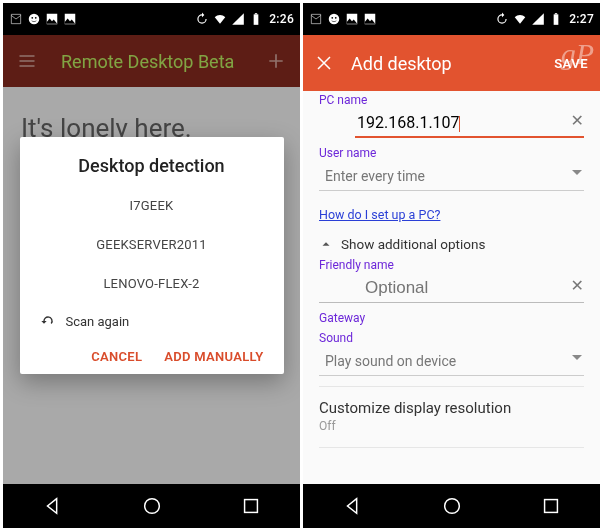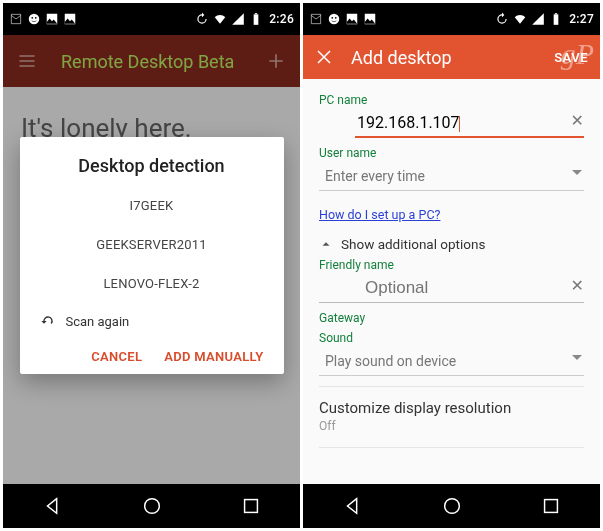--- a/index.html
+++ b/index.html
@@ -24,27 +24,27 @@
   .dialog { width: 264px; background: #fff; border-radius: 2px; box-shadow: 0 8px 24px rgba(0,0,0,.3); padding: 18px 20px 10px; }
   .dialog h3 { font-size: 18px; font-weight: 500; color: #222; margin-bottom: 10px;}
   .dialog p { font-size: 12.5px; color: #888; line-height: 1.4; margin-bottom: 14px;}
   .dlist { display:flex; flex-direction:column; }
   .ditem { font-size: 13px; color: #444; padding: 12px 0; letter-spacing:.2px;}
   .scanrow { display:flex; align-items:center; gap:10px; padding: 10px 0; color:#333; font-size:13px;}
   .scanrow svg { width:16px; height:16px; fill:#333;}
   .dactions { display:flex; justify-content:flex-end; gap:22px; margin-top:10px;}
   .dactions span { color:#d94c2b; font-size:13px; font-weight:600; letter-spacing:.3px;}
   
-  .p2 .appbar { height: 44px; background: #e2532f; display:flex; align-items:center; padding:0 12px; color:#fff;}
+  .p2 .appbar { height: 56px; background: #e2532f; display:flex; align-items:center; padding:0 12px; color:#fff;}
   .p2 .appbar .title { font-size:18px; font-weight:400; margin-left:18px; flex:1;}
   .p2 .appbar .save { font-size:13px; font-weight:600; letter-spacing:.5px; margin-left:8px;}
   .p2 .appbar svg { fill:#fff;}
   .watermark { position:absolute; right:6px; top:34px; color:rgba(255,255,255,.45); font-family:Georgia,serif; font-size:30px; font-style:italic; pointer-events:none;}
   .p2 .content { position:absolute; top:76px; bottom:44px; left:0; right:0; overflow:auto; padding: 8px 16px 0;}
-  .label { font-size:12px; color:#15803d; margin-top:6px;}
+  .label { font-size:12px; color:#6d28d9; margin-top:6px;}
   .field { position:relative; border-bottom:1px solid #bbb; padding:6px 24px 4px 2px; margin-bottom:8px;}
   .field.focus { border-bottom:2px solid #e2532f;margin-left:36px;}
   .field input { border:none; background:transparent; font-size:17px; color:#000000; width:100%; outline:none;margin-left:44px;}
   .field .clear { position:absolute; right:0; top:4px; color:#777; font-size:16px; cursor:pointer;}
   .field .caret { display:inline-block; width:1px; height:16px; background:#e2532f; vertical-align:middle; margin-left:-1px;}
   .select { position:relative; border-bottom:1px solid #ccc; padding:8px 24px 6px 6px; font-size:14px; color:#777; margin-bottom:10px;}
   .select .chev { position:absolute; right:2px; top:10px; width:0;height:0;border-left:5px solid transparent;border-right:5px solid transparent;border-top:5px solid #888;}
   .link { color:#2a3fd6; font-size:12.5px; text-decoration:underline; display:inline-block; margin:6px 0 14px;}
   .showmore { display:flex; align-items:center; gap:8px; font-size:13.5px; color:#333; margin-bottom:6px;}
   .showmore svg{ width:14px;height:14px; fill:#555;}

